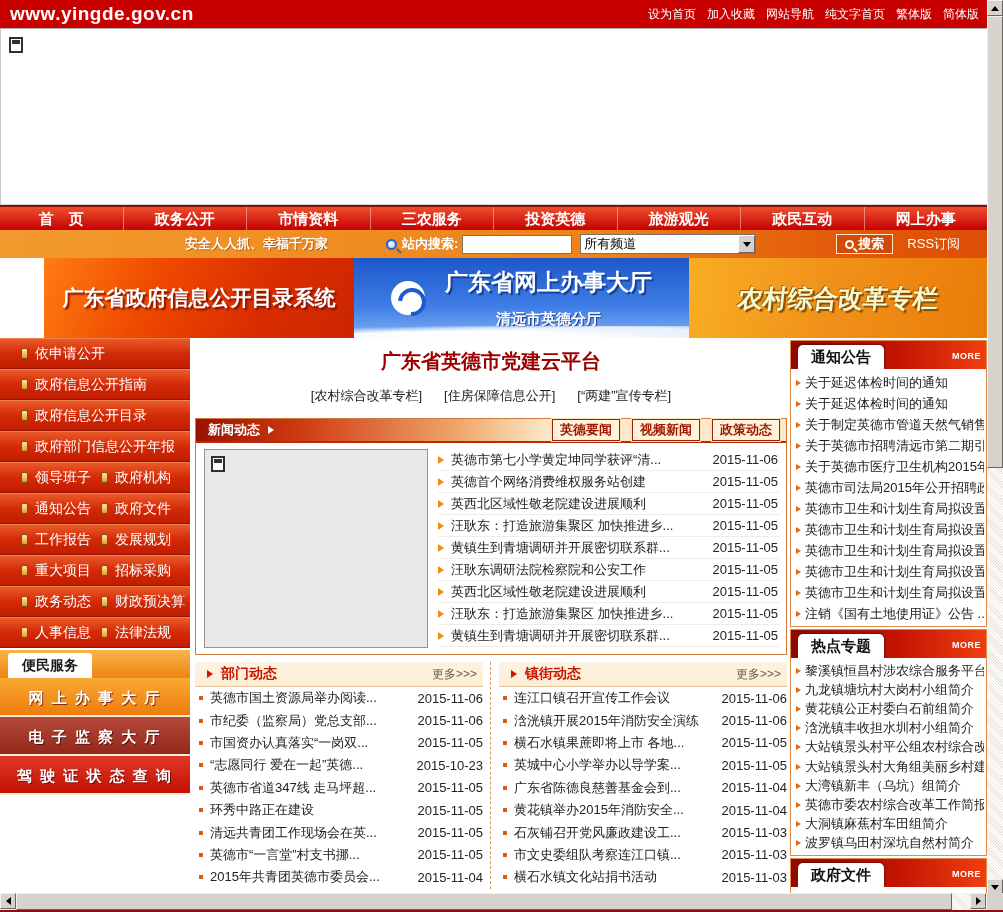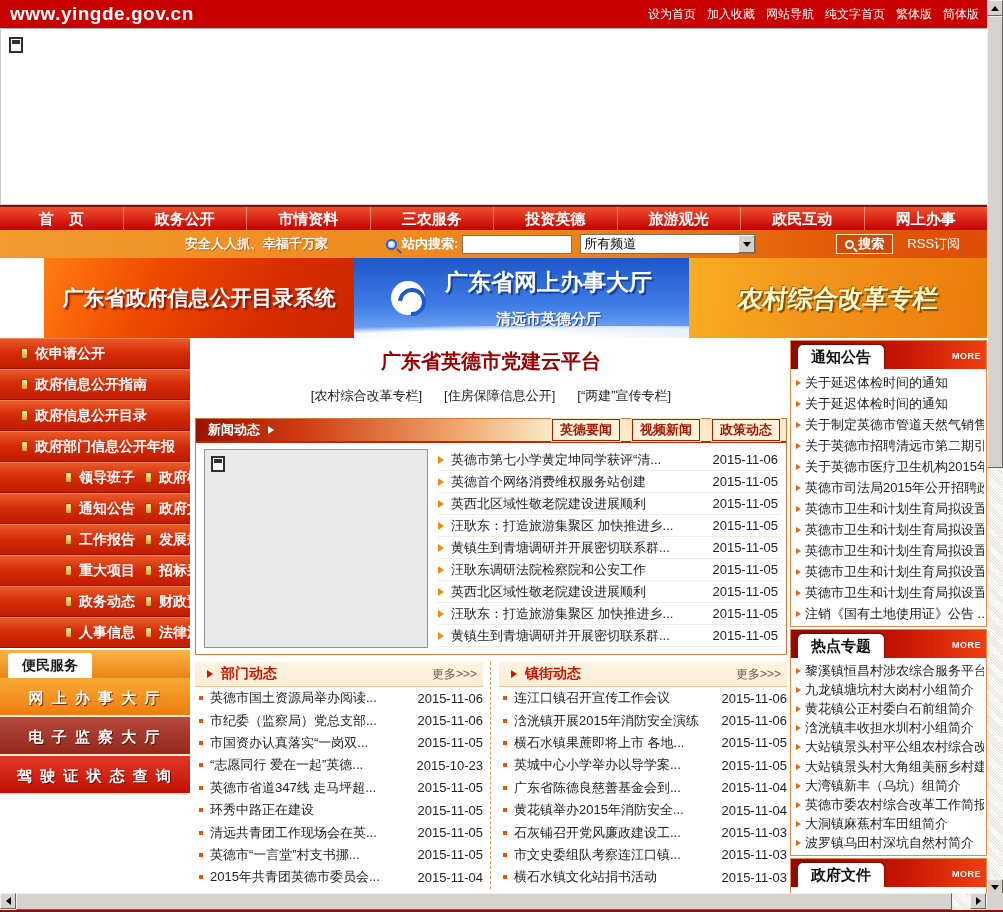--- a/index.html
+++ b/index.html
@@ -77,22 +77,22 @@
   
   .bodyarea { position:absolute; left:0; top:338px; width:987px; height:555px; background:#fff; overflow:hidden; }
 
   
   .sidebar { position:absolute; left:0; top:0; width:190px; }
   .menu a.mrow, .mrow2 { display:flex; align-items:center; height:31px;
         background:linear-gradient(#e95a28,#d42a08 50%,#c01d00);
         border-top:1px solid #f0814f; border-bottom:1px solid #991200; text-decoration:none; }
   .mico { width:7px; height:11px; background:linear-gradient(#ffeaa4,#d8a028); border:1px solid #7a520e;
           border-radius:2px; margin:0 7px 0 21px; flex:0 0 auto; }
-  .mlabel { color:#fff; font-size:14px; font-weight:bold; white-space:nowrap; }
-  .mrow2 .cell { display:flex; align-items:center; width:50%; cursor:pointer;padding-left:44px; }
+  .mlabel { color:#fff; font-size:14px; font-weight:normal; white-space:nowrap; }
+  .mrow2 .cell { display:flex; align-items:center; width:50%; cursor:pointer; }
   .mrow2 .cell:nth-child(2) .mico { margin-left:6px; }
   .svc-head { height:30px; background:linear-gradient(#f9b44a,#ee8312); display:flex; align-items:flex-end;
               border-top:2px solid #fff; }
   .svc-tab { background:#fff; color:#1a1a1a; font-size:14px; font-weight:bold; padding:4px 14px 3px;
              margin-left:8px; border-radius:3px 3px 0 0; }
   .svc-btns a { display:block; height:39px; line-height:39px; text-align:center; color:#fff;
                 font-size:15px; font-weight:bold; letter-spacing:2px; text-decoration:none; cursor:pointer;
                 text-shadow:1px 1px 0 rgba(60,0,0,.65); border-bottom:2px solid #f6ead8; white-space:nowrap; }
   .svc-btns a:nth-of-type(1) { background:linear-gradient(#f8a933,#ee7d0e); }
   .svc-btns a:nth-of-type(2) { background:linear-gradient(#b54a3c,#93271a); }

